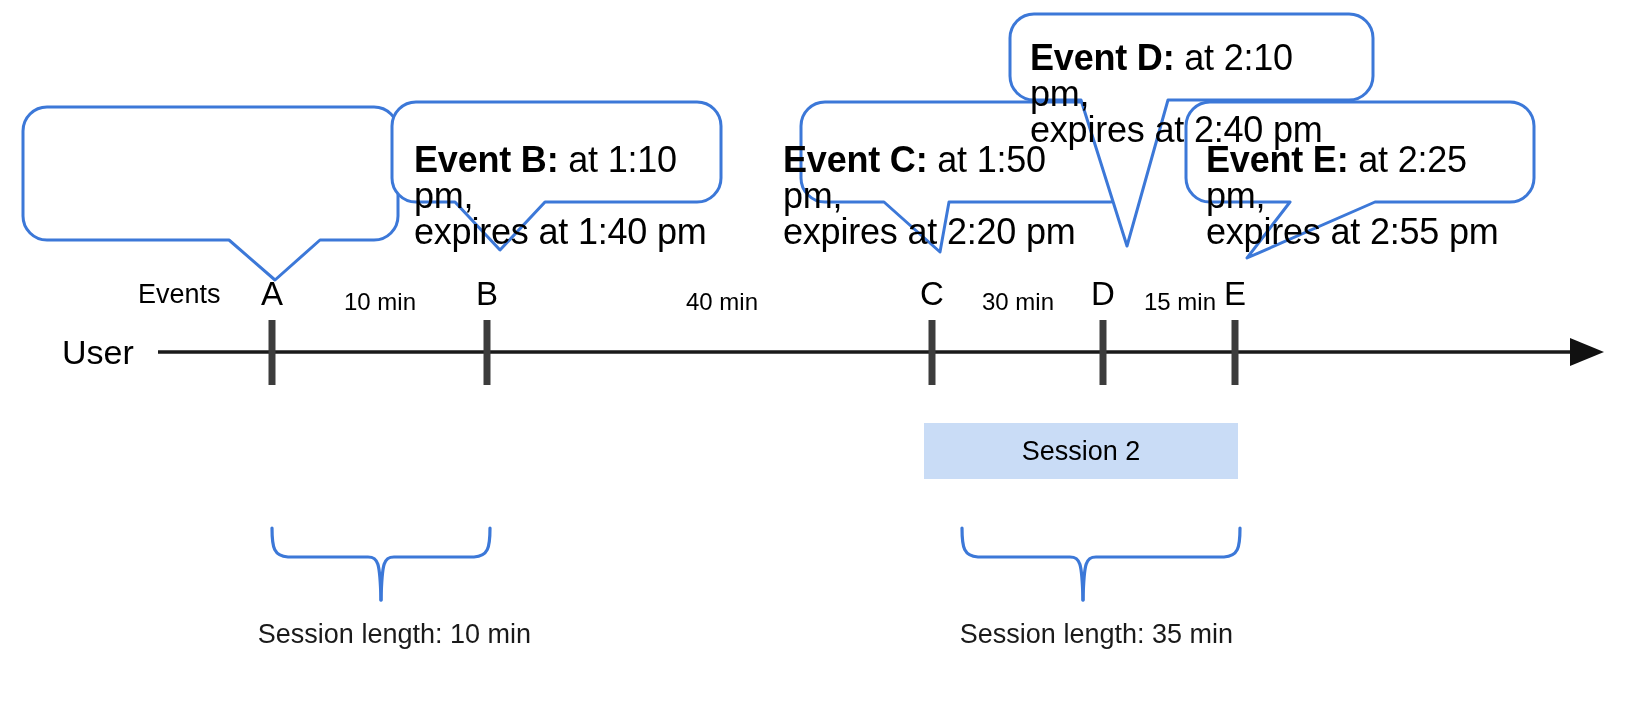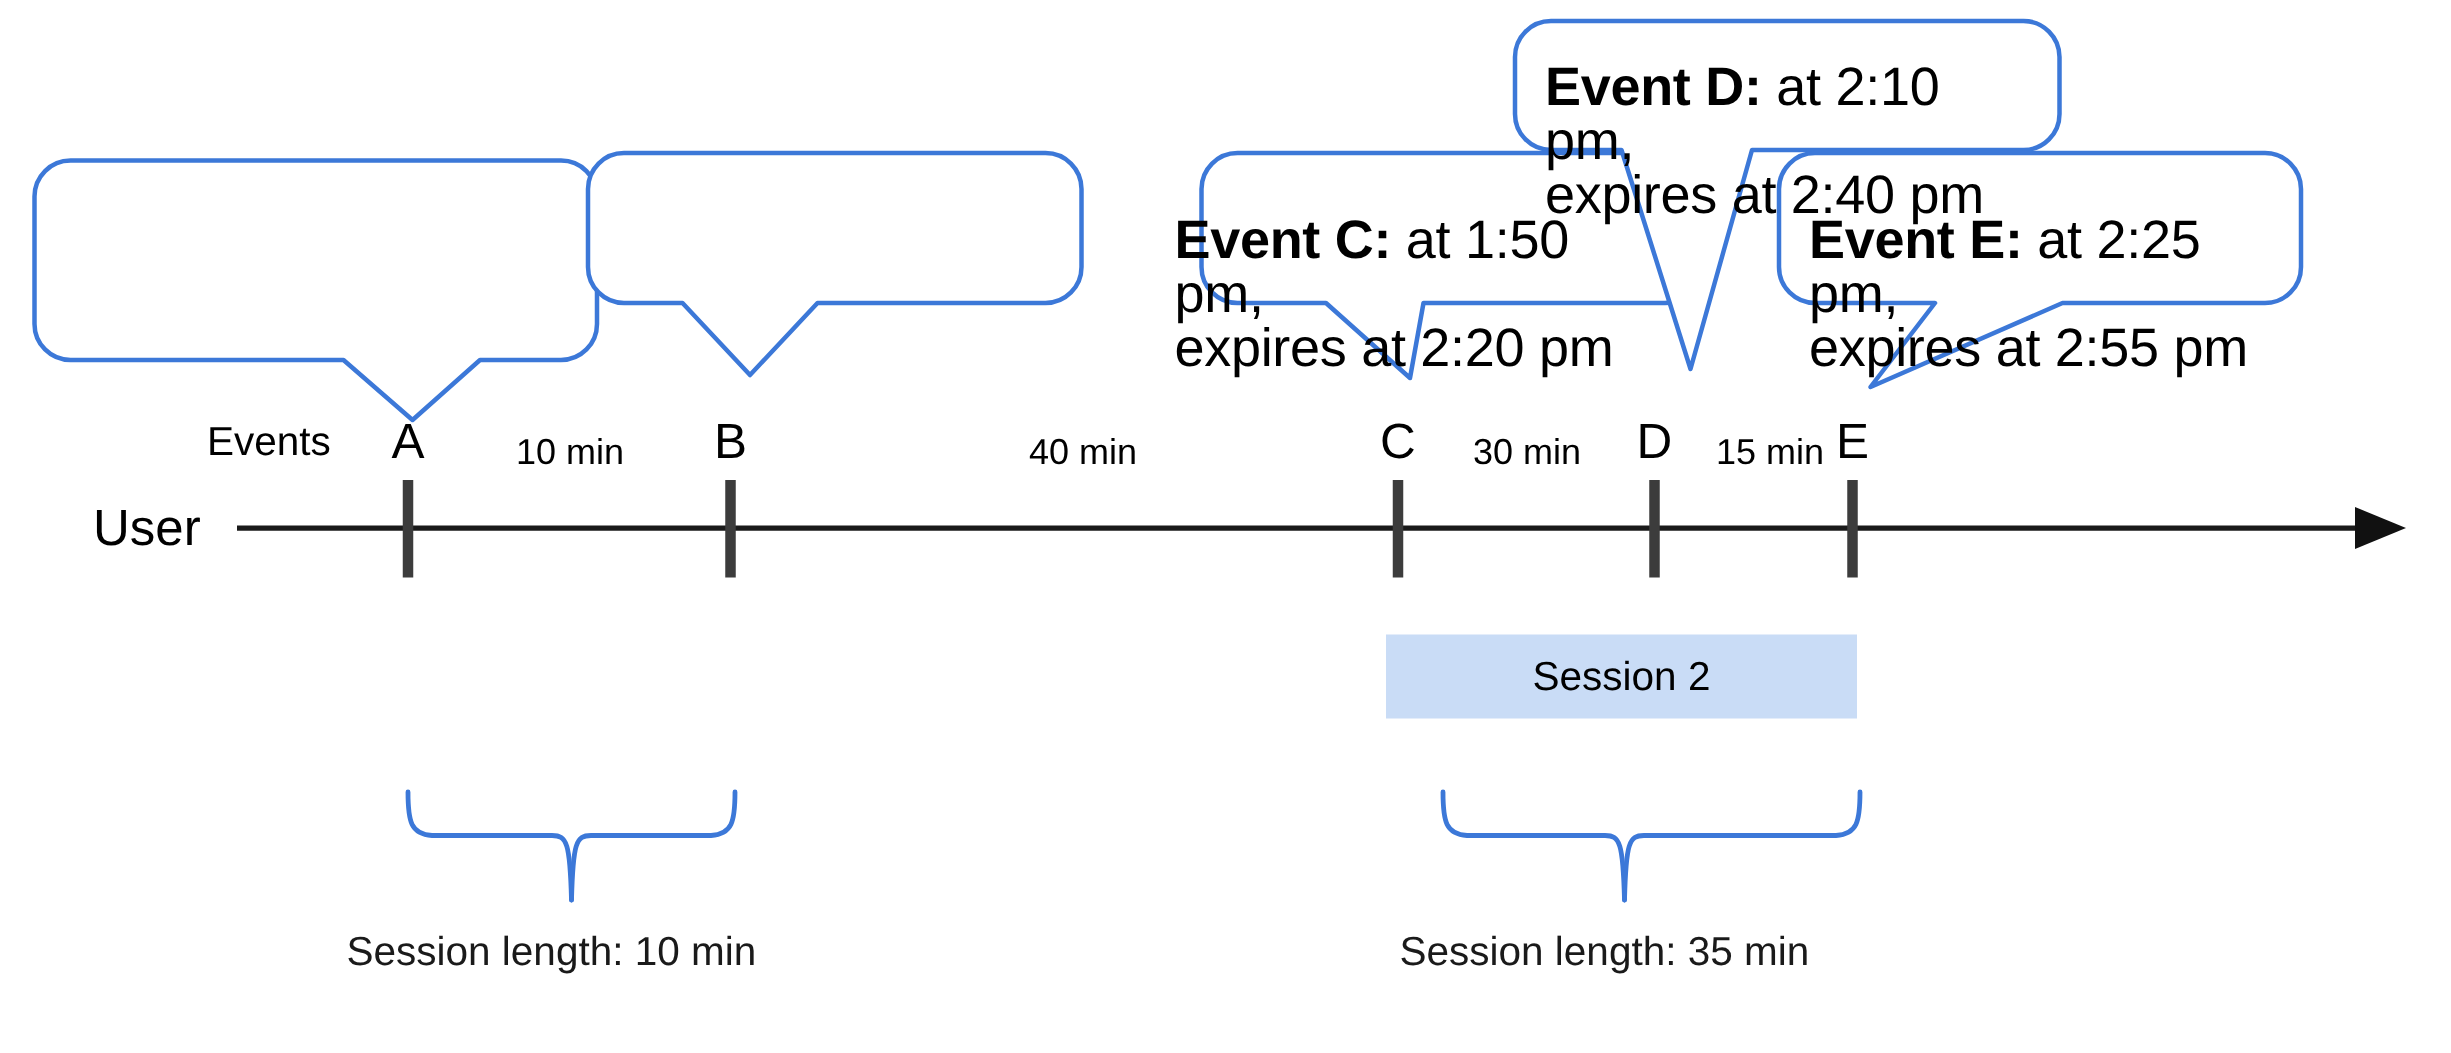--- a/index.html
+++ b/index.html
@@ -69,21 +69,21 @@
     display: flex;
     align-items: center;
     justify-content: center;
     font-size: 27px;
     color: #000000;
   }
   .session-caption {
     position: absolute;
     font-size: 27px;
     color: #1a1a1a;
-    text-align: left;
+    text-align: right;
     white-space: nowrap;
   }
 </style>
 </head>
 <body>
 
 <div id="diagram">
 
   <svg class="svg-layer" viewBox="0 0 1634 702">
 
@@ -126,20 +126,22 @@
     </g>
 
     <g fill="none" stroke="#3c78d8" stroke-width="3.2" stroke-linecap="round">
       <path d="M962,528 C962,548 964,556 978,557 H1070 C1080,557 1082,562 1083,600"></path>
       <path d="M1240,528 C1240,548 1238,556 1224,557 H1096 C1086,557 1084,562 1083,600"></path>
     </g>
 
   </svg>
 
 
+  <div class="callout-text" style="left:414px; top:132px; width:300px;"><b>Event B:</b><span> at 1:10 pm,
+expires at 1:40 pm</span></div>
 
   <div class="callout-text" style="left:783px; top:132px; width:310px;"><b>Event C:</b><span> at 1:50 pm,
 expires at 2:20 pm</span></div>
 
   <div class="callout-text" style="left:1030px; top:30px; width:330px;"><b>Event D:</b><span> at 2:10 pm,
 expires at 2:40 pm</span></div>
 
   <div class="callout-text" style="left:1206px; top:132px; width:320px;"><b>Event E:</b><span> at 2:25 pm,
 expires at 2:55 pm</span></div>
 

